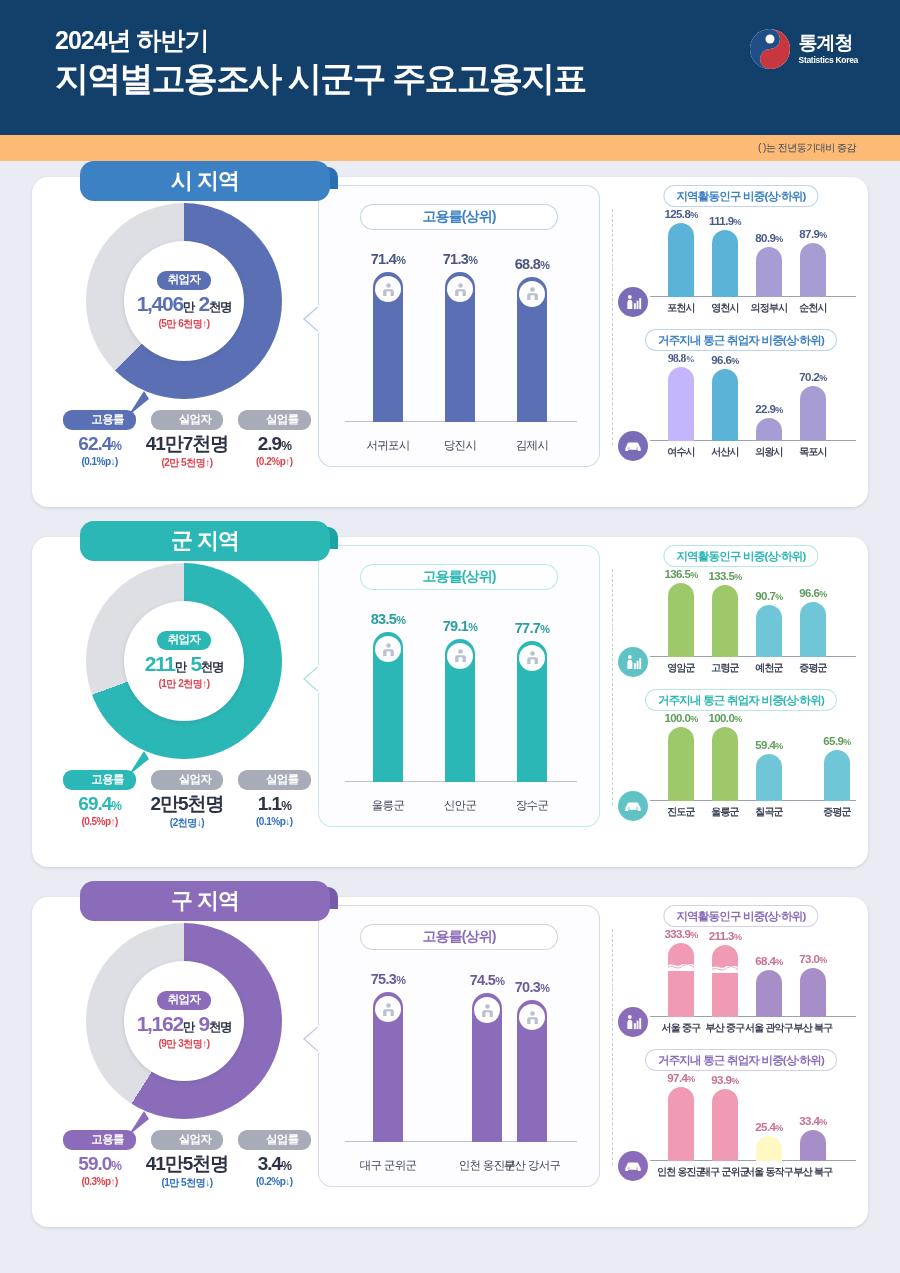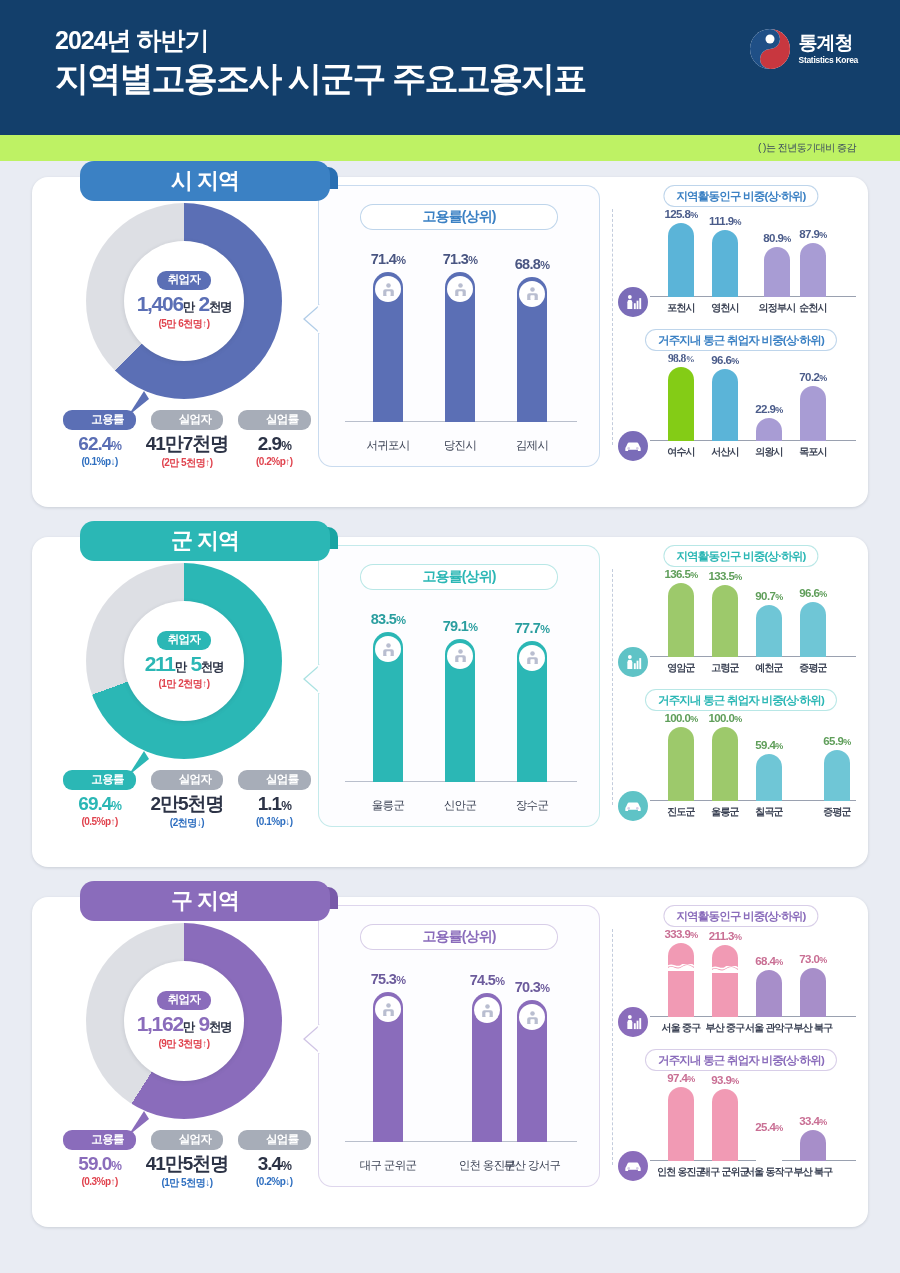--- a/index.html
+++ b/index.html
@@ -30,21 +30,21 @@
     position:absolute; right:42px; top:28px;
     display:flex; align-items:center; gap:8px;
   }
   .logo-mark { width:42px; height:42px; position:relative; }
   .logo-text { color:#fff; }
   .logo-kr { font-size:19px; font-weight:bold; letter-spacing:-1px; line-height:1; }
   .logo-en { font-size:8.5px; font-weight:bold; letter-spacing:-0.3px; margin-top:3px; }
 
   .note-bar {
     width:900px; height:26px; position:relative;
-    background:#bef264;
+    background:#fdba74;
   }
   .note-text {
     position:absolute; right:44px; top:6px;
     font-size:10px; color:#3a4a5e; letter-spacing:-0.5px;
   }
 
   
   .section {
     position:relative;
     margin:0 auto 14px auto;
@@ -327,21 +327,21 @@
                 <div class="sbar-val" style="color:#4b5c8a;">125.8<span class="pc">%</span></div>
                 <div class="sbar-name">포천시</div>
               </div>
             </div>
             <div class="sbar-group" style="left:52px;">
               <div class="sbar" style="height:66.7px;background:#5bb4d8;">
                 <div class="sbar-val" style="color:#4b5c8a;">111.9<span class="pc">%</span></div>
                 <div class="sbar-name">영천시</div>
               </div>
             </div>
-            <div class="sbar-group" style="left:104px;">
+            <div class="sbar-group" style="left:96px;">
               <div class="sbar" style="height:50.4px;background:#a89cd4;">
                 <div class="sbar-val" style="color:#4b5c8a;">80.9<span class="pc">%</span></div>
                 <div class="sbar-name">의정부시</div>
               </div>
             </div>
             <div class="sbar-group" style="left:140px;">
               <div class="sbar" style="height:54.1px;background:#a89cd4;">
                 <div class="sbar-val" style="color:#4b5c8a;">87.9<span class="pc">%</span></div>
                 <div class="sbar-name">순천시</div>
               </div>
@@ -355,21 +355,21 @@
               <rect x="17.2" y="10.5" width="2.6" height="11.5" fill="#ffffff"></rect>
               <rect x="20.9" y="7" width="2.6" height="15" fill="#ffffff"></rect>
             </svg>
           </div>
         </div>
         <div class="sub-block" style="top:144px;position:absolute;width:238px;">
           <div class="sub-title" style="color:#3b81c4;border-color:#3b81c455;">거주지내 통근 취업자 비중(상·하위)</div>
           <div class="sub-chart">
             <div class="sub-baseline"></div>
             <div class="sbar-group" style="left:8px;">
-              <div class="sbar" style="height:74.0px;background:#84cc16;font-family:Liberation Serif, serif;">
+              <div class="sbar" style="height:74.0px;background:#c4b5fd;font-family:Liberation Serif, serif;">
                 <div class="sbar-val" style="color:#4b5c8a;">98.8<span class="pc">%</span></div>
                 <div class="sbar-name">여수시</div>
               </div>
             </div>
             <div class="sbar-group" style="left:52px;">
               <div class="sbar" style="height:72.5px;background:#5bb4d8;">
                 <div class="sbar-val" style="color:#4b5c8a;">96.6<span class="pc">%</span></div>
                 <div class="sbar-name">서산시</div>
               </div>
             </div>
@@ -675,21 +675,21 @@
                 <div class="sbar-name">인천 옹진군</div>
               </div>
             </div>
             <div class="sbar-group" style="left:52px;">
               <div class="sbar" style="height:71.6px;background:#f19ab4;">
                 <div class="sbar-val" style="color:#c96f94;">93.9<span class="pc">%</span></div>
                 <div class="sbar-name">대구 군위군</div>
               </div>
             </div>
             <div class="sbar-group" style="left:96px;">
-              <div class="sbar" style="height:25.2px;background:#ffffff;">
+              <div class="sbar" style="height:25.2px;background:#fef9c3;">
                 <div class="sbar-val" style="color:#c96f94;">25.4<span class="pc">%</span></div>
                 <div class="sbar-name">서울 동작구</div>
               </div>
             </div>
             <div class="sbar-group" style="left:140px;">
               <div class="sbar" style="height:30.6px;background:#a78ec9;">
                 <div class="sbar-val" style="color:#c96f94;">33.4<span class="pc">%</span></div>
                 <div class="sbar-name">부산 북구</div>
               </div>
             </div>

